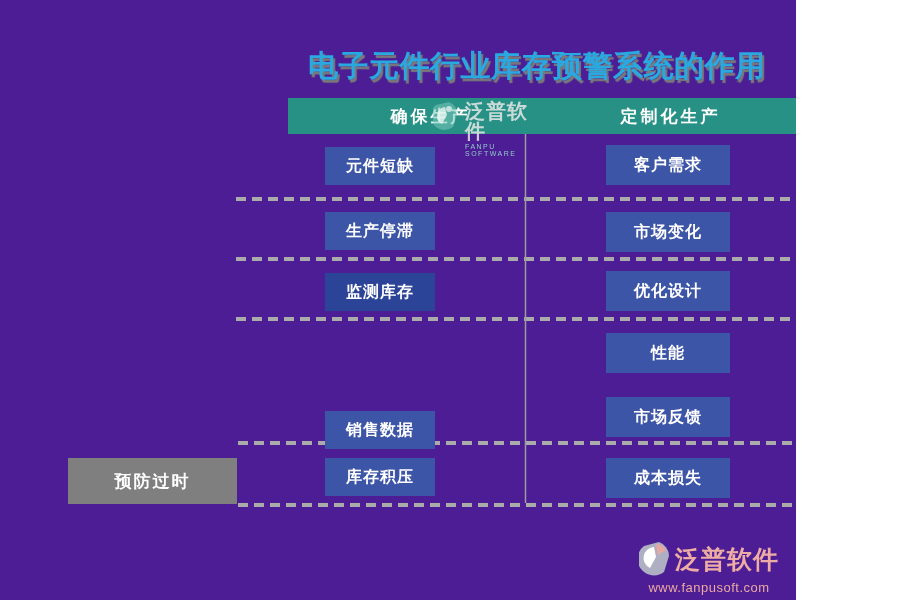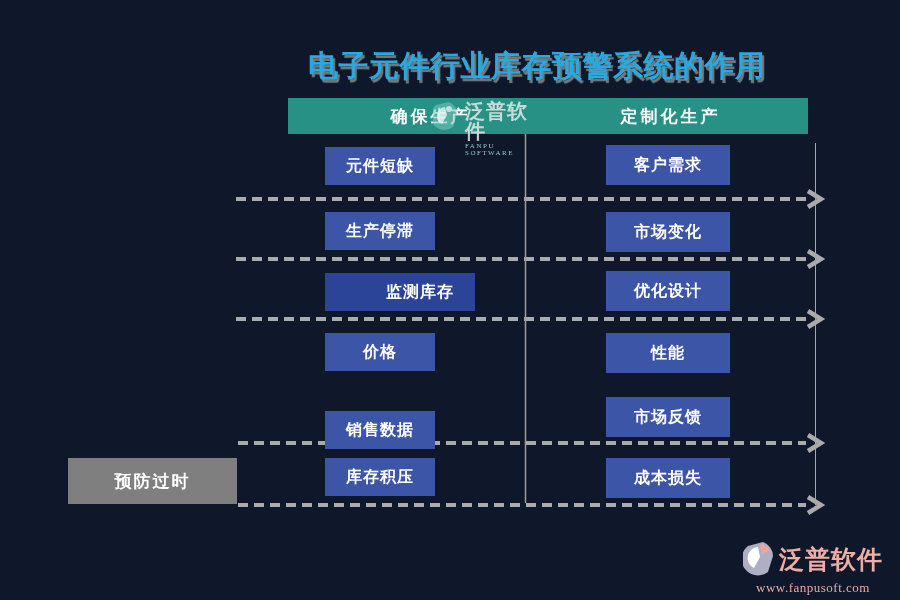--- a/index.html
+++ b/index.html
@@ -1,39 +1,39 @@
 <!DOCTYPE html>
 <html><head>
 <meta charset="utf-8">
 <style>
   html,body{margin:0;padding:0;background:#fff;}
   .canvas{
-    position:relative;width:900px;height:600px;background:#0f172a;overflow:hidden;
-    font-family:Liberation Serif, serif;
+    position:relative;width:796px;height:600px;background:#4c1d95;overflow:hidden;
+    font-family:Liberation Sans, sans-serif;
   }
   .title{
     position:absolute;top:46px;left:308px;white-space:nowrap;
     font-size:30px;font-weight:bold;color:#29A9E0;
     text-shadow:2px 3px 1px #7a7a7a;letter-spacing:0.5px;
   }
   .hdr{
     position:absolute;top:98px;height:36px;background:#289186;color:#ffffff;
     display:flex;align-items:center;justify-content:center;
     font-size:17px;font-weight:bold;letter-spacing:3px;
   }
   .hdr.left{left:240px;width:285px;margin-left:48px;}
   .hdr.right{left:533px;width:275px;}
   .bluebox{
     position:absolute;background:#3D55A6;color:#ffffff;
     display:flex;align-items:center;justify-content:center;
     font-size:16px;font-weight:bold;letter-spacing:1px;
   }
   .bluebox.l{left:325px;width:110px;height:38px;}
   .bluebox.r{left:606px;width:124px;height:40px;}
-  .bluebox.dark{background:#2C4497;padding-left:40px;}
+  .bluebox.dark{background:#2C4497;}
   .sidebox{
     position:absolute;left:68px;width:169px;height:46px;background:#7F7F7F;color:#ffffff;
     display:flex;align-items:center;justify-content:center;
     font-size:17px;font-weight:bold;letter-spacing:2px;
   }
   .lines{position:absolute;left:0;top:0;width:900px;height:600px;pointer-events:none;}
   .wm-center{
     position:absolute;left:433px;top:101px;width:110px;z-index:3;
     display:flex;align-items:flex-start;line-height:1;
   }
@@ -80,21 +80,20 @@
   </svg>
 
   <div class="title">电子元件行业库存预警系统的作用</div>
 
   <div class="hdr left">确保生产</div>
   <div class="hdr right">定制化生产</div>
 
   <div class="bluebox l" style="top:147px;">元件短缺</div>
   <div class="bluebox l" style="top:212px;">生产停滞</div>
   <div class="bluebox l dark" style="top:273px;">监测库存</div>
-  <div class="bluebox l" style="top:333px;">价格</div>
   <div class="bluebox l" style="top:411px;">销售数据</div>
   <div class="bluebox l" style="top:458px;">库存积压</div>
 
   <div class="bluebox r" style="top:145px;">客户需求</div>
   <div class="bluebox r" style="top:212px;">市场变化</div>
   <div class="bluebox r" style="top:333px;">性能</div>
   <div class="bluebox r" style="top:271px;">优化设计</div>
   <div class="bluebox r" style="top:397px;">市场反馈</div>
   <div class="bluebox r" style="top:458px;">成本损失</div>
 

